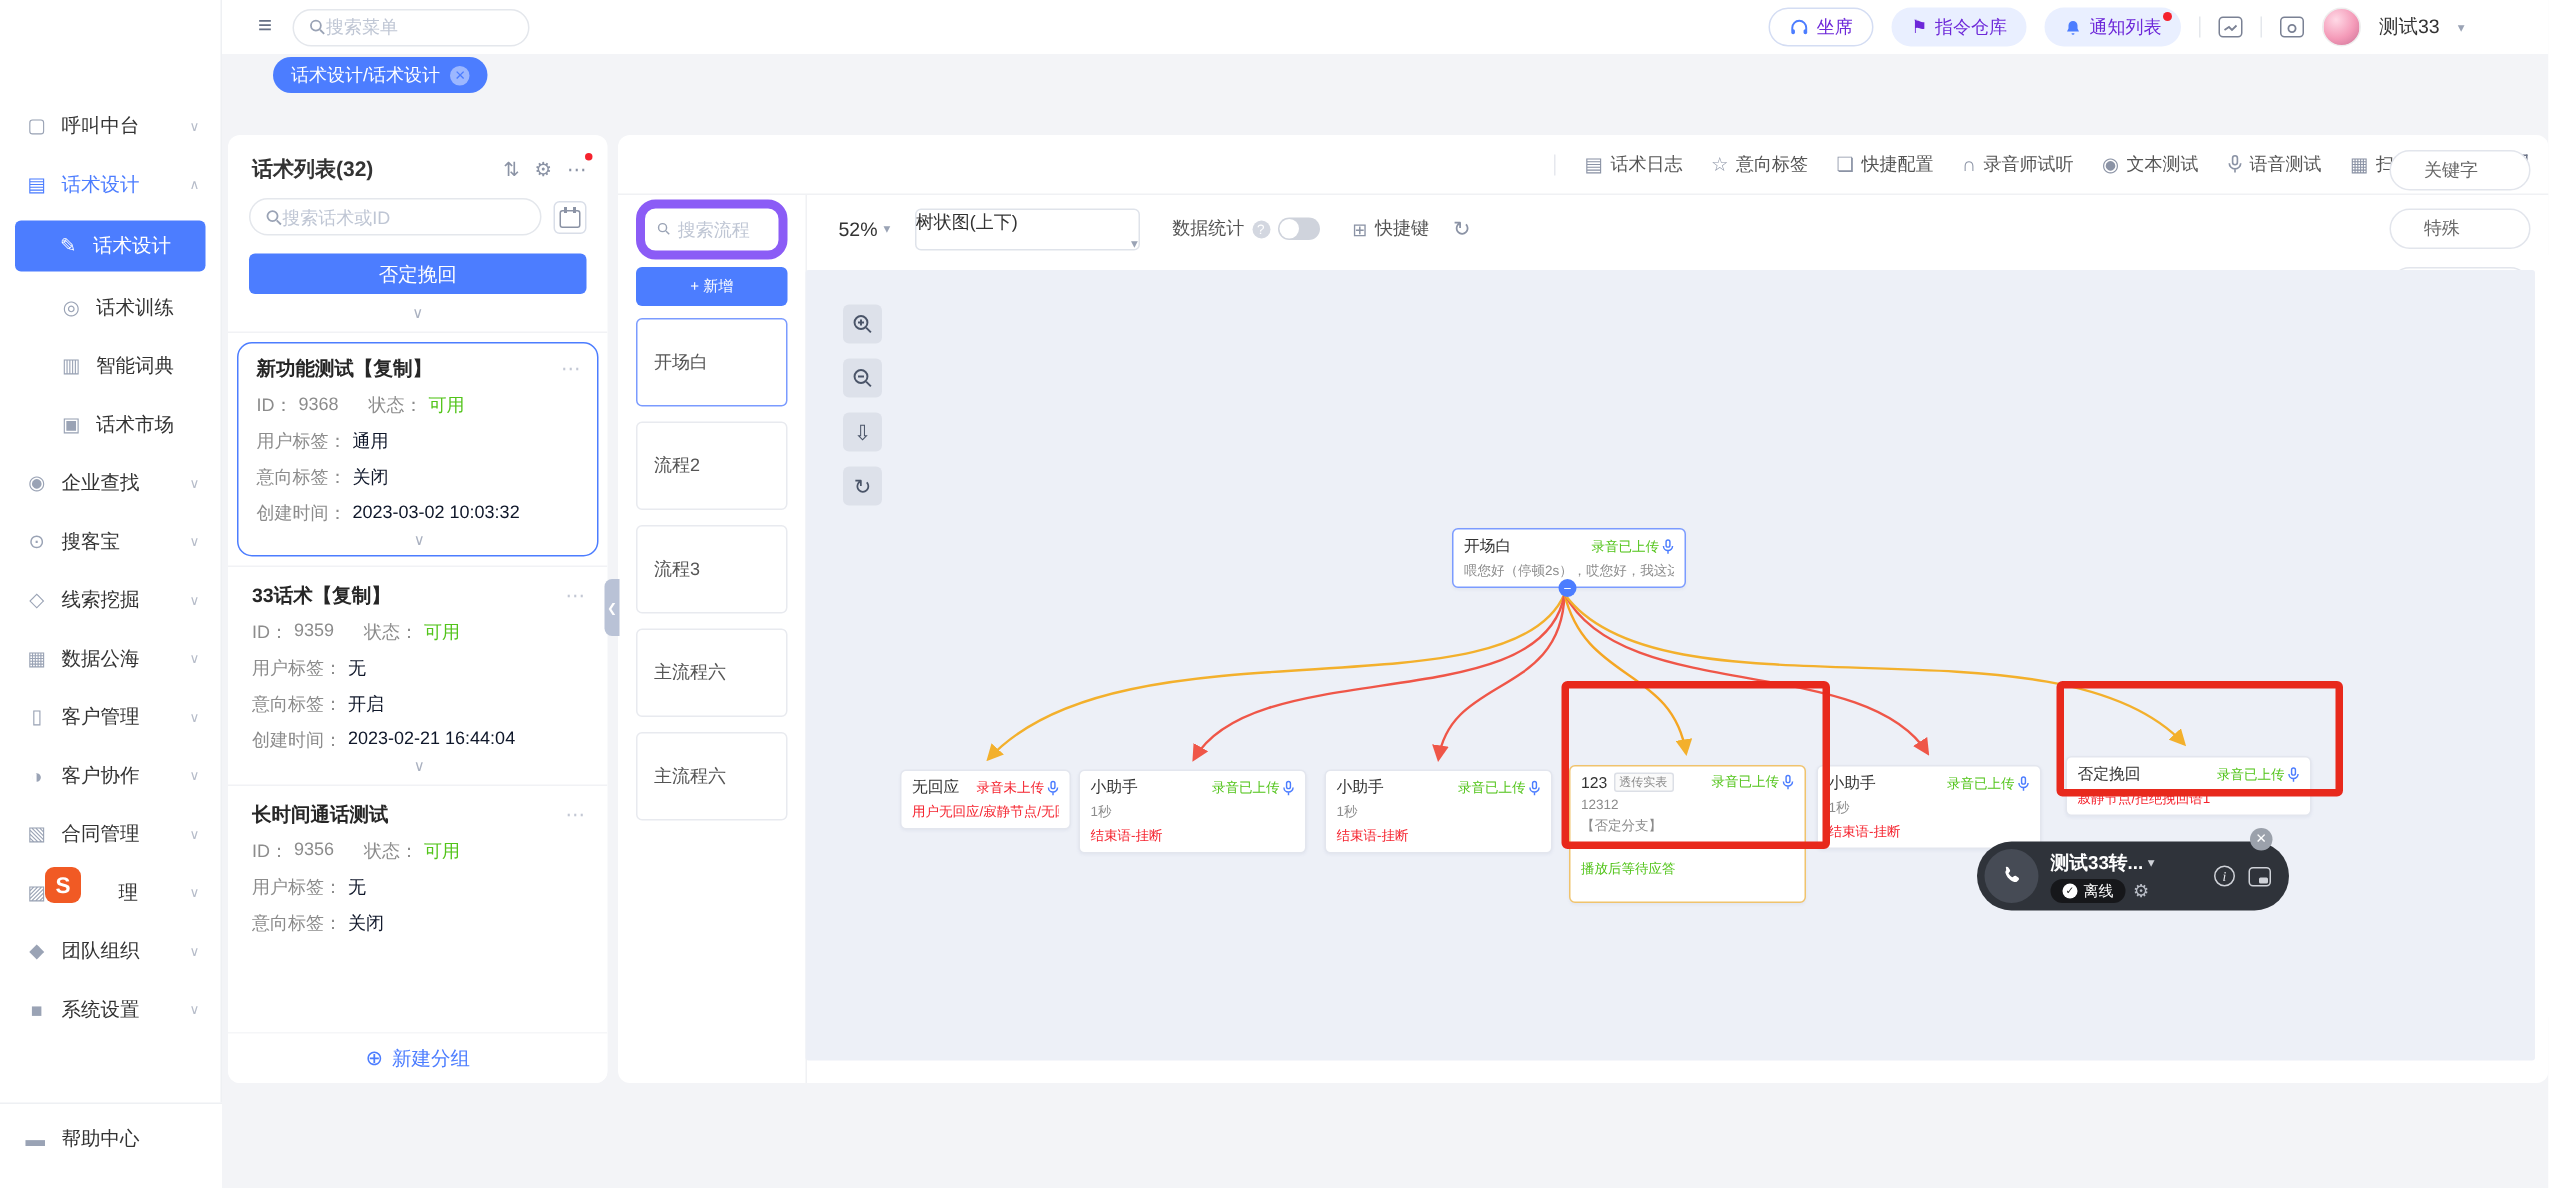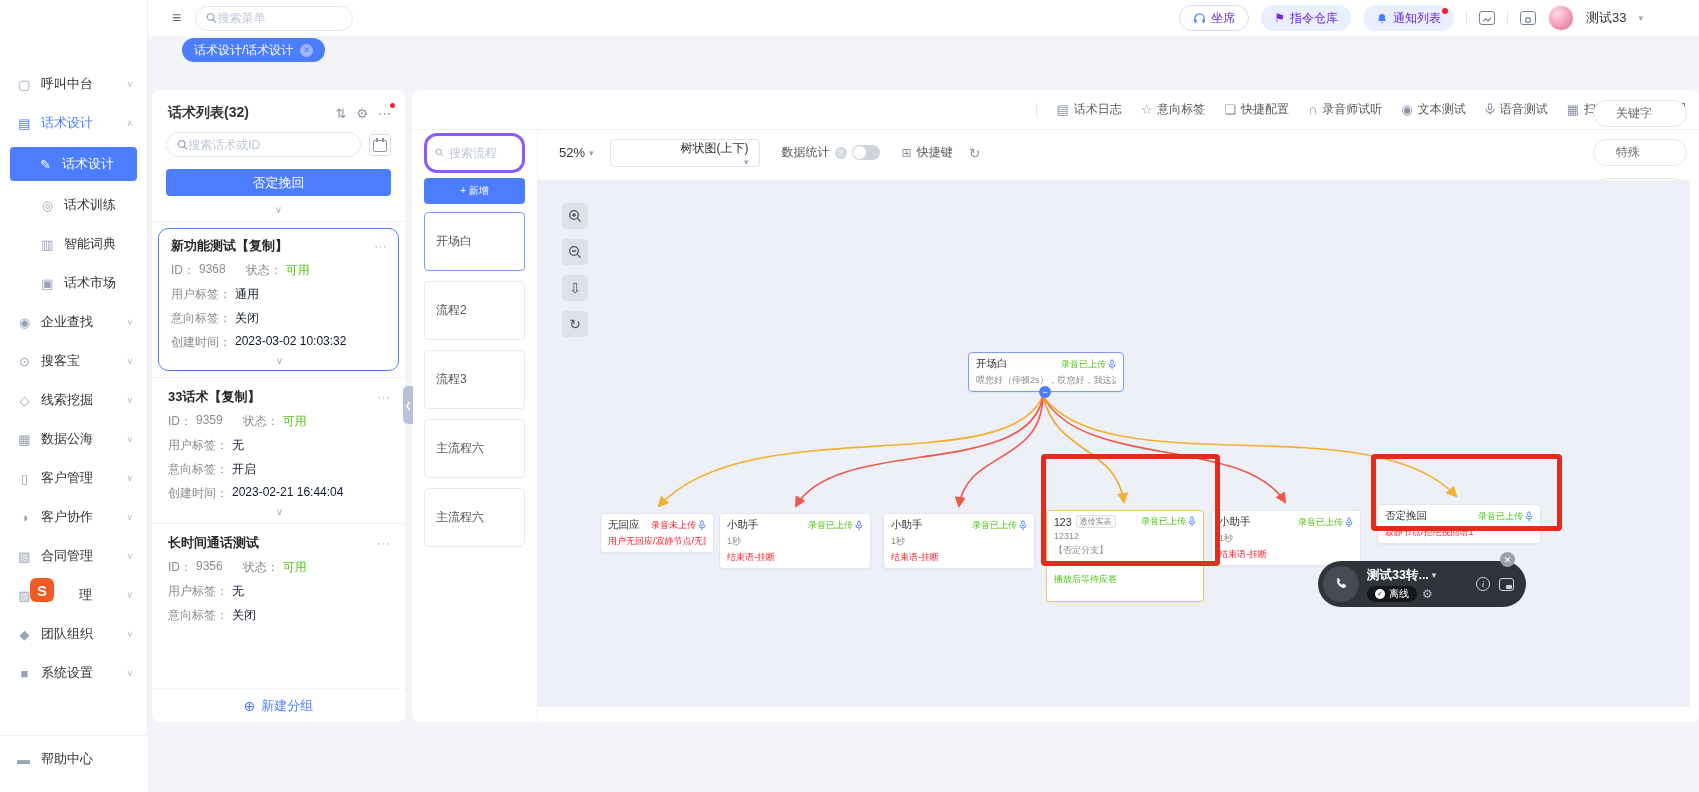--- a/index.html
+++ b/index.html
@@ -66,25 +66,25 @@
   .tabrow{position:absolute;left:0;top:0;width:100%;height:40px;border-bottom:1px solid #f0f1f4;display:flex;align-items:center;padding:0 14px 0 18px;}
   .tabs{display:flex;gap:30px;}
   .tab{font-size:13px;color:#333;cursor:pointer;position:relative;padding:10px 0;}
   .tab.active{color:#4c7dff;}
   .tab.active:after{content:"";position:absolute;left:50%;transform:translateX(-50%);bottom:4px;width:26px;height:3px;border-radius:2px;background:#4c7dff;}
   .tools{margin-left:auto;display:flex;align-items:center;gap:19px;}
   .tool{display:flex;align-items:center;gap:5px;font-size:12px;color:#555;cursor:pointer;}
   .tool .ic{color:#8b93a5;font-size:13px;}
   .vdiv{width:1px;height:14px;background:#e6e8ee;}
   .row2{position:absolute;left:0;top:40px;width:100%;height:45px;display:flex;align-items:center;}
-  .flow-search{width:101px;height:40px;margin-left:12px;display:flex;align-items:center;gap:5px;border:3px solid #8b5cf6;border-radius:13px;padding:0 8px;}
+  .flow-search{width:101px;height:40px;margin-left:12px;display:flex;align-items:center;gap:5px;border:6px solid #8b5cf6;border-radius:13px;padding:0 8px;}
   .flow-search input{border:none;outline:none;width:100%;font-size:12px;background:transparent;}
   .flow-search input::placeholder{color:#bfc6d4;}
   .zoom-ctl{display:flex;align-items:center;gap:4px;margin-left:34px;font-size:13px;color:#333;cursor:pointer;}
-  .layout-select{display:flex;align-items:flex-end;margin-left:16px;width:150px;height:28px;border:1px solid #dfe3ea;border-radius:4px;padding:0 10px;font-size:12px;color:#333;cursor:pointer;flex-direction:column;}
+  .layout-select{display:flex;align-items:flex-start;margin-left:16px;width:150px;height:28px;border:1px solid #dfe3ea;border-radius:4px;padding:0 0;font-size:12px;color:#333;cursor:pointer;flex-direction:column;}
   .layout-select .caret{margin-left:auto;}
   .stats{display:flex;align-items:center;gap:5px;margin-left:22px;font-size:12px;color:#555;}
   .qmark{width:12px;height:12px;border-radius:50%;background:#d3d7e0;color:#fff;font-size:9px;display:flex;align-items:center;justify-content:center;}
   .toggle{width:28px;height:15px;border-radius:8px;background:#cfd3dc;position:relative;cursor:pointer;}
   .toggle:after{content:"";position:absolute;left:1px;top:1px;width:13px;height:13px;border-radius:50%;background:#fff;}
   .hotkey{display:flex;align-items:center;gap:5px;margin-left:22px;font-size:12px;color:#555;cursor:pointer;}
   .refresh{margin-left:16px;color:#8b93a5;font-size:14px;cursor:pointer;}
   .filters{margin-left:auto;display:flex;gap:12px;padding-right:12px;flex-direction:column;}
   .filter-pill{height:27px;padding:0 22px;border:1px solid #e2e5ec;border-radius:14px;background:#fff;font-size:12px;color:#666;display:flex;align-items:center;cursor:pointer;}
   .flow-col-div{position:absolute;left:125px;top:40px;bottom:0;width:1px;background:#f0f1f4;}

